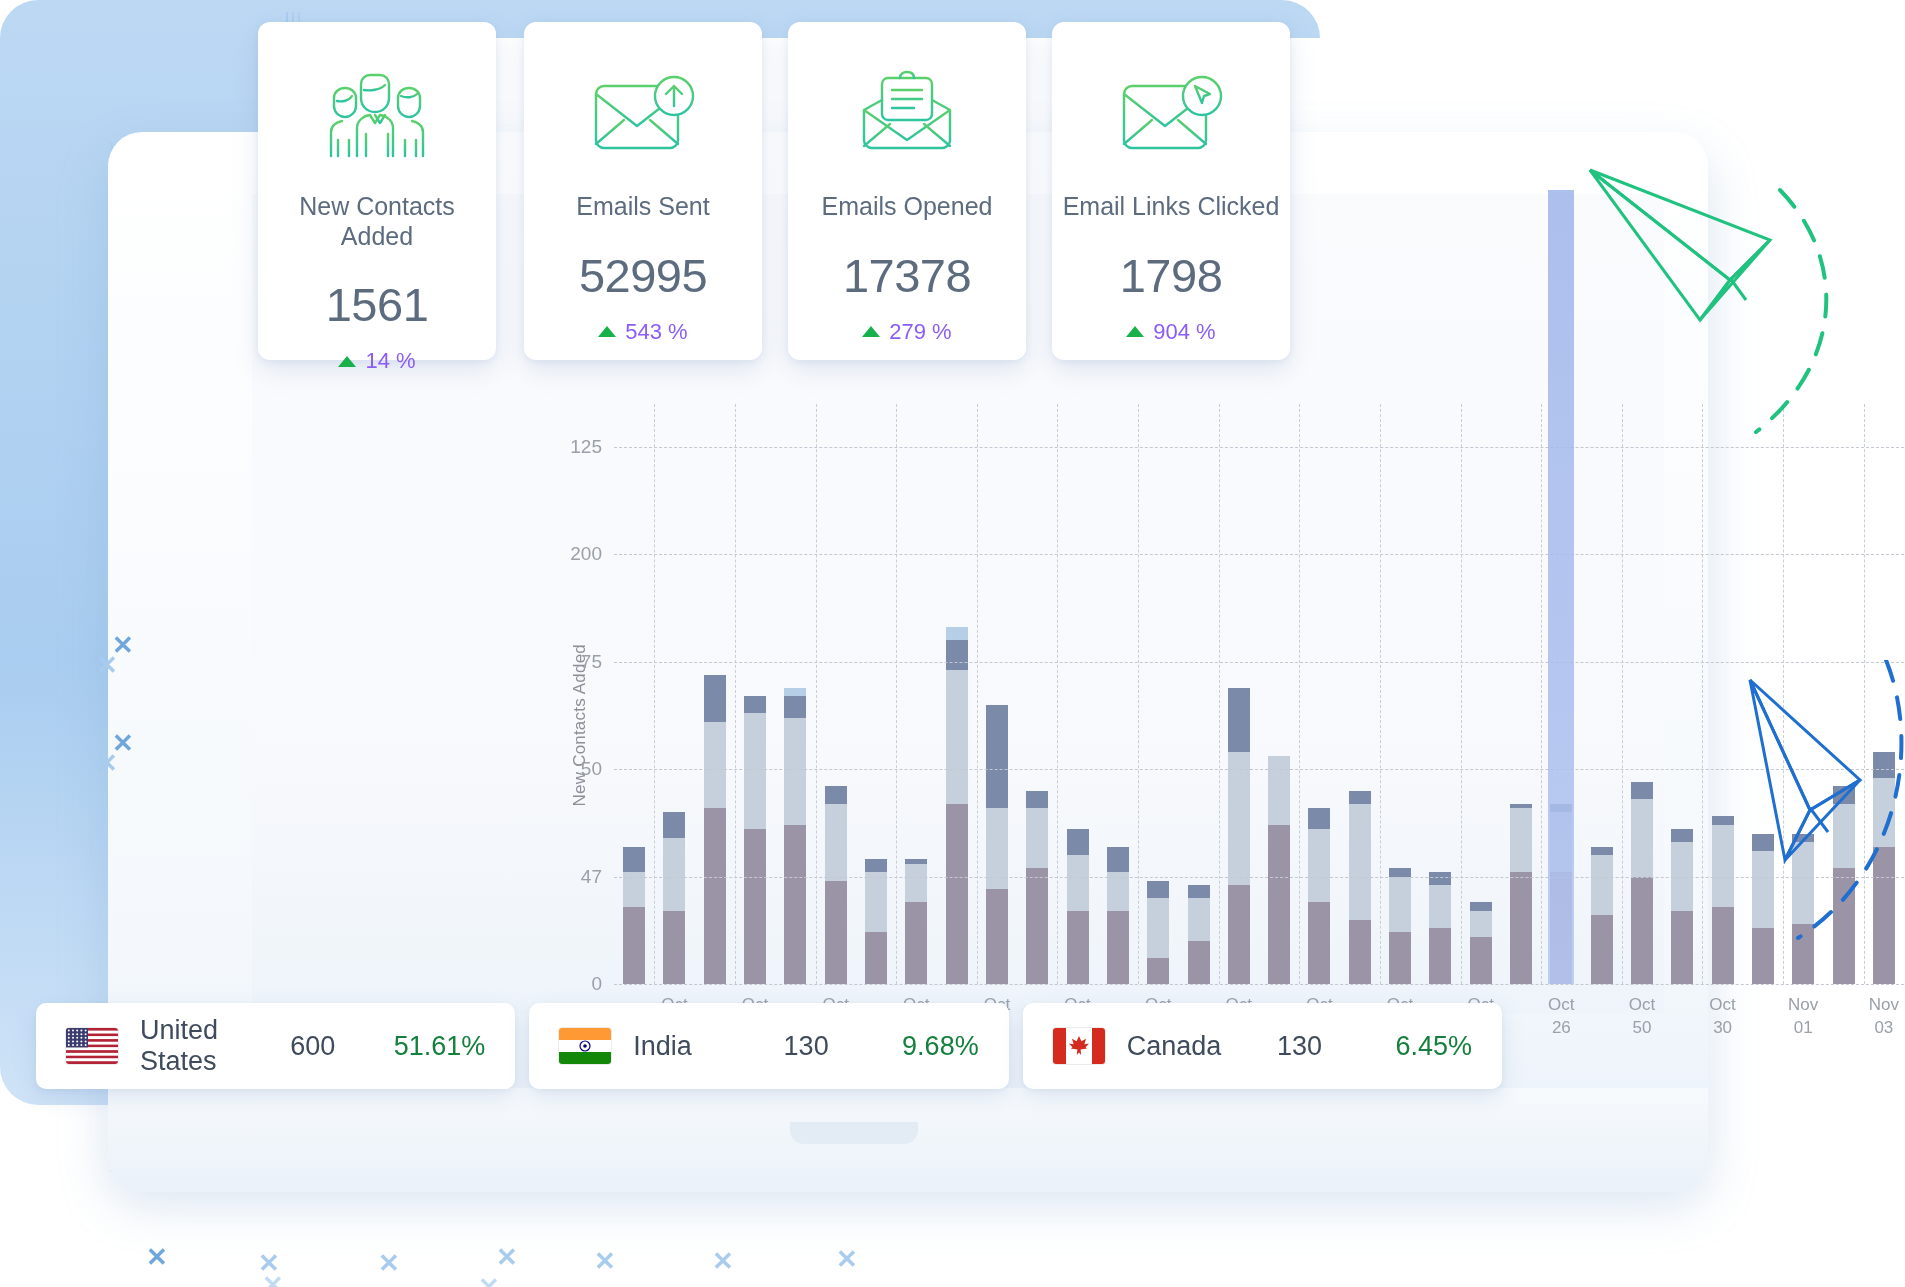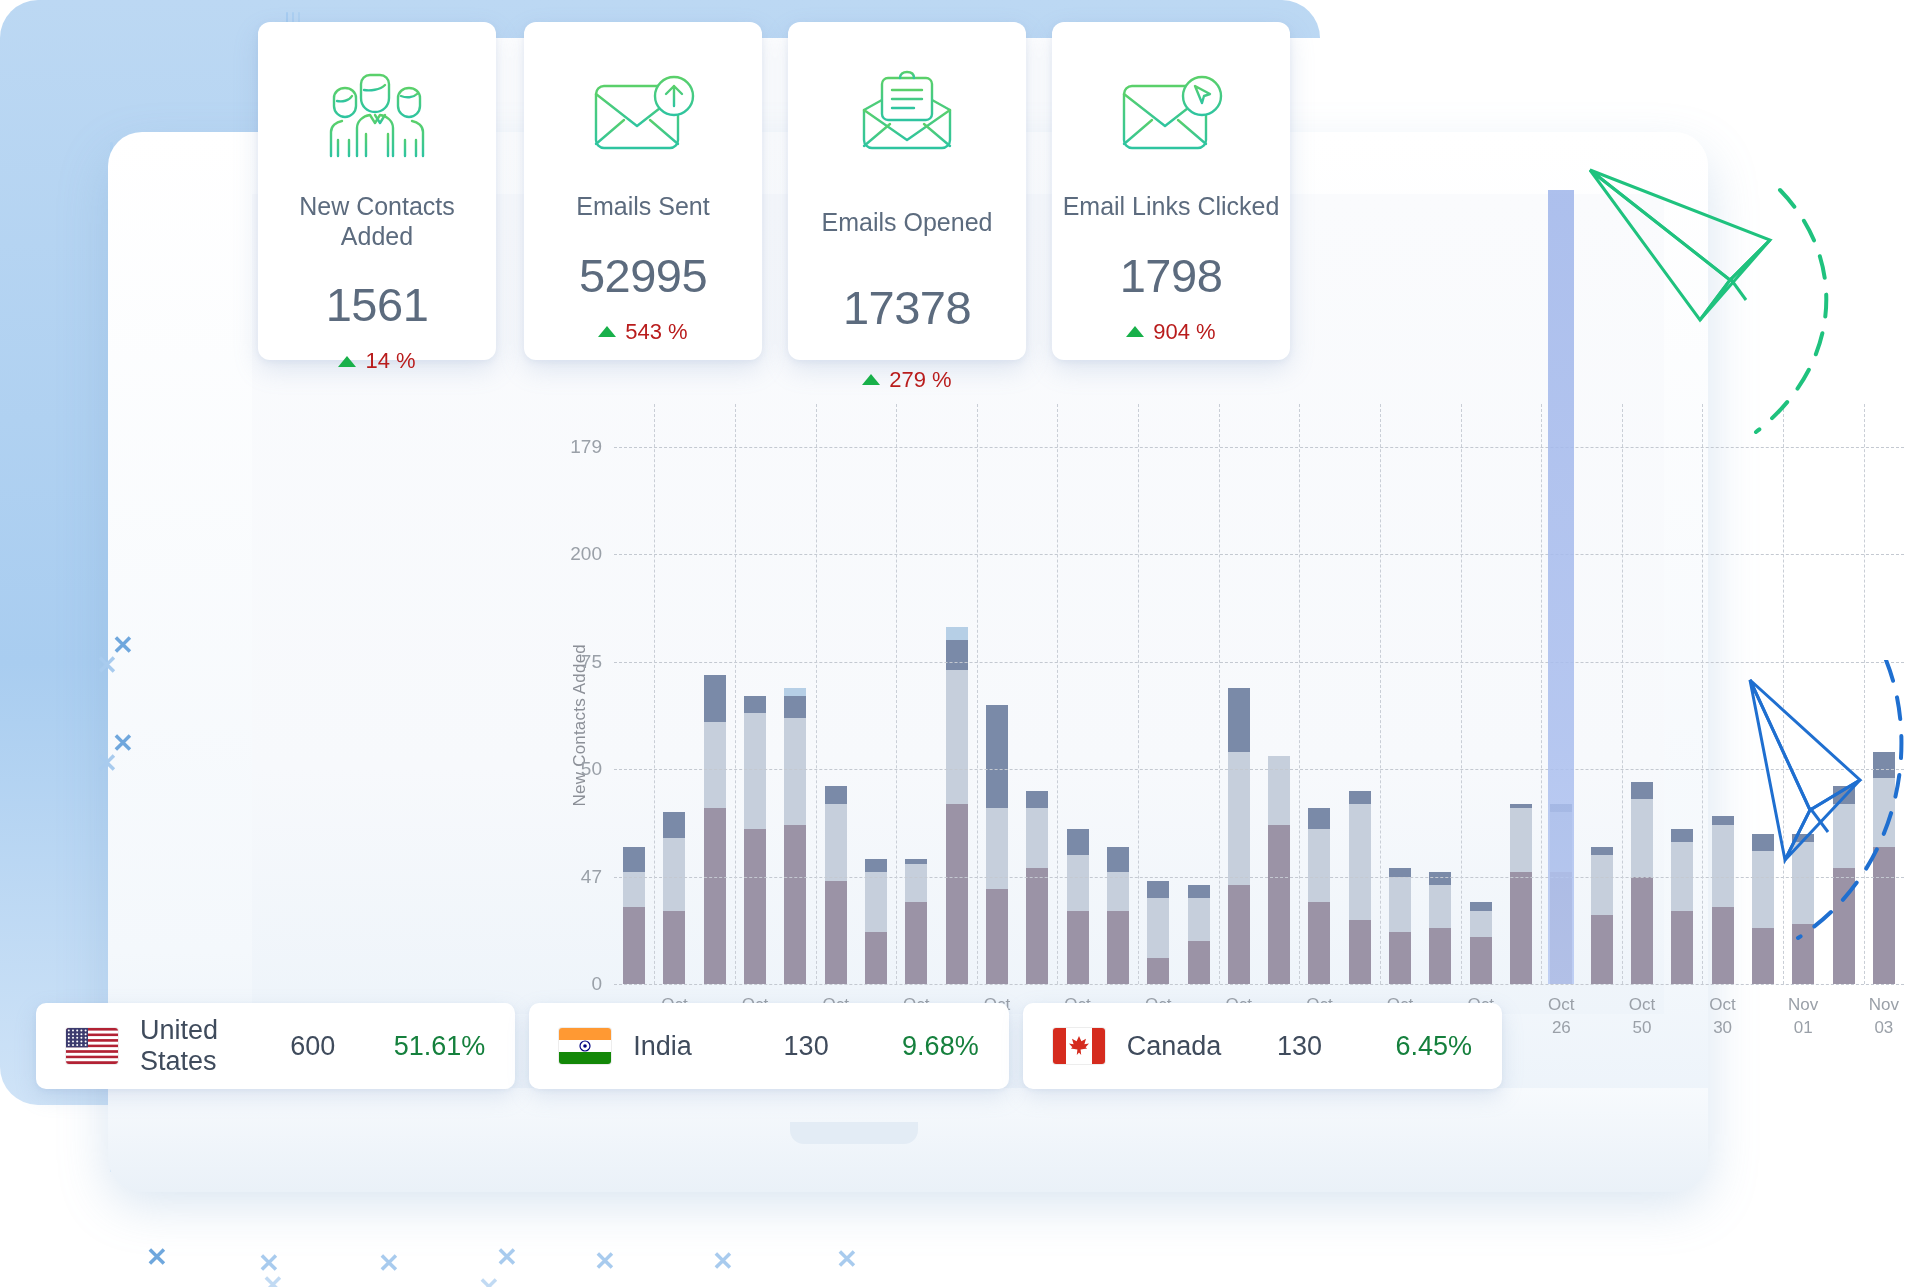--- a/index.html
+++ b/index.html
@@ -91,21 +91,21 @@
   .kpis { position:absolute; left:258px; top:22px; width:1040px; height:340px; }
   .kpi {
     position:absolute; top:0; width:238px; height:338px;
     background:#fff; border-radius:12px;
     box-shadow: 0 10px 26px rgba(120,150,195,.20), 0 2px 6px rgba(120,150,195,.12);
     display:flex; flex-direction:column; align-items:center; padding-top:48px;
   }
   .kpi .ico { width:130px; height:92px; display:flex; align-items:center; justify-content:center; }
   .kpi .lbl { margin-top:30px; font-size:25px; color:#5c6b7e; text-align:center; line-height:1.18; padding:0 10px;}
   .kpi .val { margin-top:26px; font-size:47px; color:#5c6b7e; font-weight:400; letter-spacing:-.5px;}
-  .kpi .delta { margin-top:16px; font-size:22px; color:#b91c1c; display:flex; align-items:center; gap:9px;}
+  .kpi .delta { margin-top:16px; font-size:22px; color:#8b5cf6; display:flex; align-items:center; gap:9px;}
   .caret { width:0;height:0;border-left:9px solid transparent;border-right:9px solid transparent;border-bottom:11px solid #18b04a;}
 
   
   .countries { position:absolute; left:36px; top:1003px; width:1466px; height:86px; display:flex; gap:14px; }
   .ccard {
     flex:1 1 0; background:#fff; border-radius:10px;
     box-shadow:0 8px 22px rgba(120,150,195,.20), 0 2px 5px rgba(120,150,195,.10);
     display:flex; align-items:center; padding:0 30px; gap:22px;
   }
   .flag { width:52px; height:36px; border-radius:3px; overflow:hidden; flex:0 0 auto;
@@ -375,21 +375,21 @@
         <div class="ytick" style="top: 580px;">0</div>
         <div class="hgrid" style="top: 472.593px;"></div>
         <div class="ytick" style="top: 472.593px;">47</div>
         <div class="hgrid" style="top: 365.185px;"></div>
         <div class="ytick" style="top: 365.185px;">50</div>
         <div class="hgrid" style="top: 257.778px;"></div>
         <div class="ytick" style="top: 257.778px;">75</div>
         <div class="hgrid" style="top: 150.37px;"></div>
         <div class="ytick" style="top: 150.37px;">200</div>
         <div class="hgrid" style="top: 42.963px;"></div>
-        <div class="ytick" style="top: 42.963px;">179</div>
+        <div class="ytick" style="top: 42.963px;">125</div>
         <div class="vgrid" style="left: 40.3125px;"></div>
         <div class="vgrid" style="left: 120.938px;"></div>
         <div class="vgrid" style="left: 201.562px;"></div>
         <div class="vgrid" style="left: 282.188px;"></div>
         <div class="vgrid" style="left: 362.812px;"></div>
         <div class="vgrid" style="left: 443.438px;"></div>
         <div class="vgrid" style="left: 524.062px;"></div>
         <div class="vgrid" style="left: 604.688px;"></div>
         <div class="vgrid" style="left: 685.312px;"></div>
         <div class="vgrid" style="left: 765.938px;"></div>
@@ -488,21 +488,21 @@
             </g>
           </svg>
         </div>
         <div class="lbl">Emails Sent</div>
         <div class="val">52995</div>
         <div class="delta">
           <span class="caret"></span>
           <span>543 %</span>
         </div>
       </div>
-      <div class="kpi" style="left: 530px; gap: 16px;">
+      <div class="kpi" style="left: 530px;">
         <div class="ico">
           <svg width="126" height="92" viewBox="0 0 126 92">
             <defs>
               <linearGradient id="g2" x1="0" y1="0" x2="0" y2="1">
                 <stop offset="0%" stop-color="#5ad06a"></stop>
                 <stop offset="100%" stop-color="#2ec4a0"></stop>
               </linearGradient>
             </defs>
             <g fill="none" stroke="url(#g2)" stroke-width="2.4" stroke-linecap="round" stroke-linejoin="round">
               <path d="M20 40l43-24 43 24v30a8 8 0 0 1-8 8H28a8 8 0 0 1-8-8z"></path>

